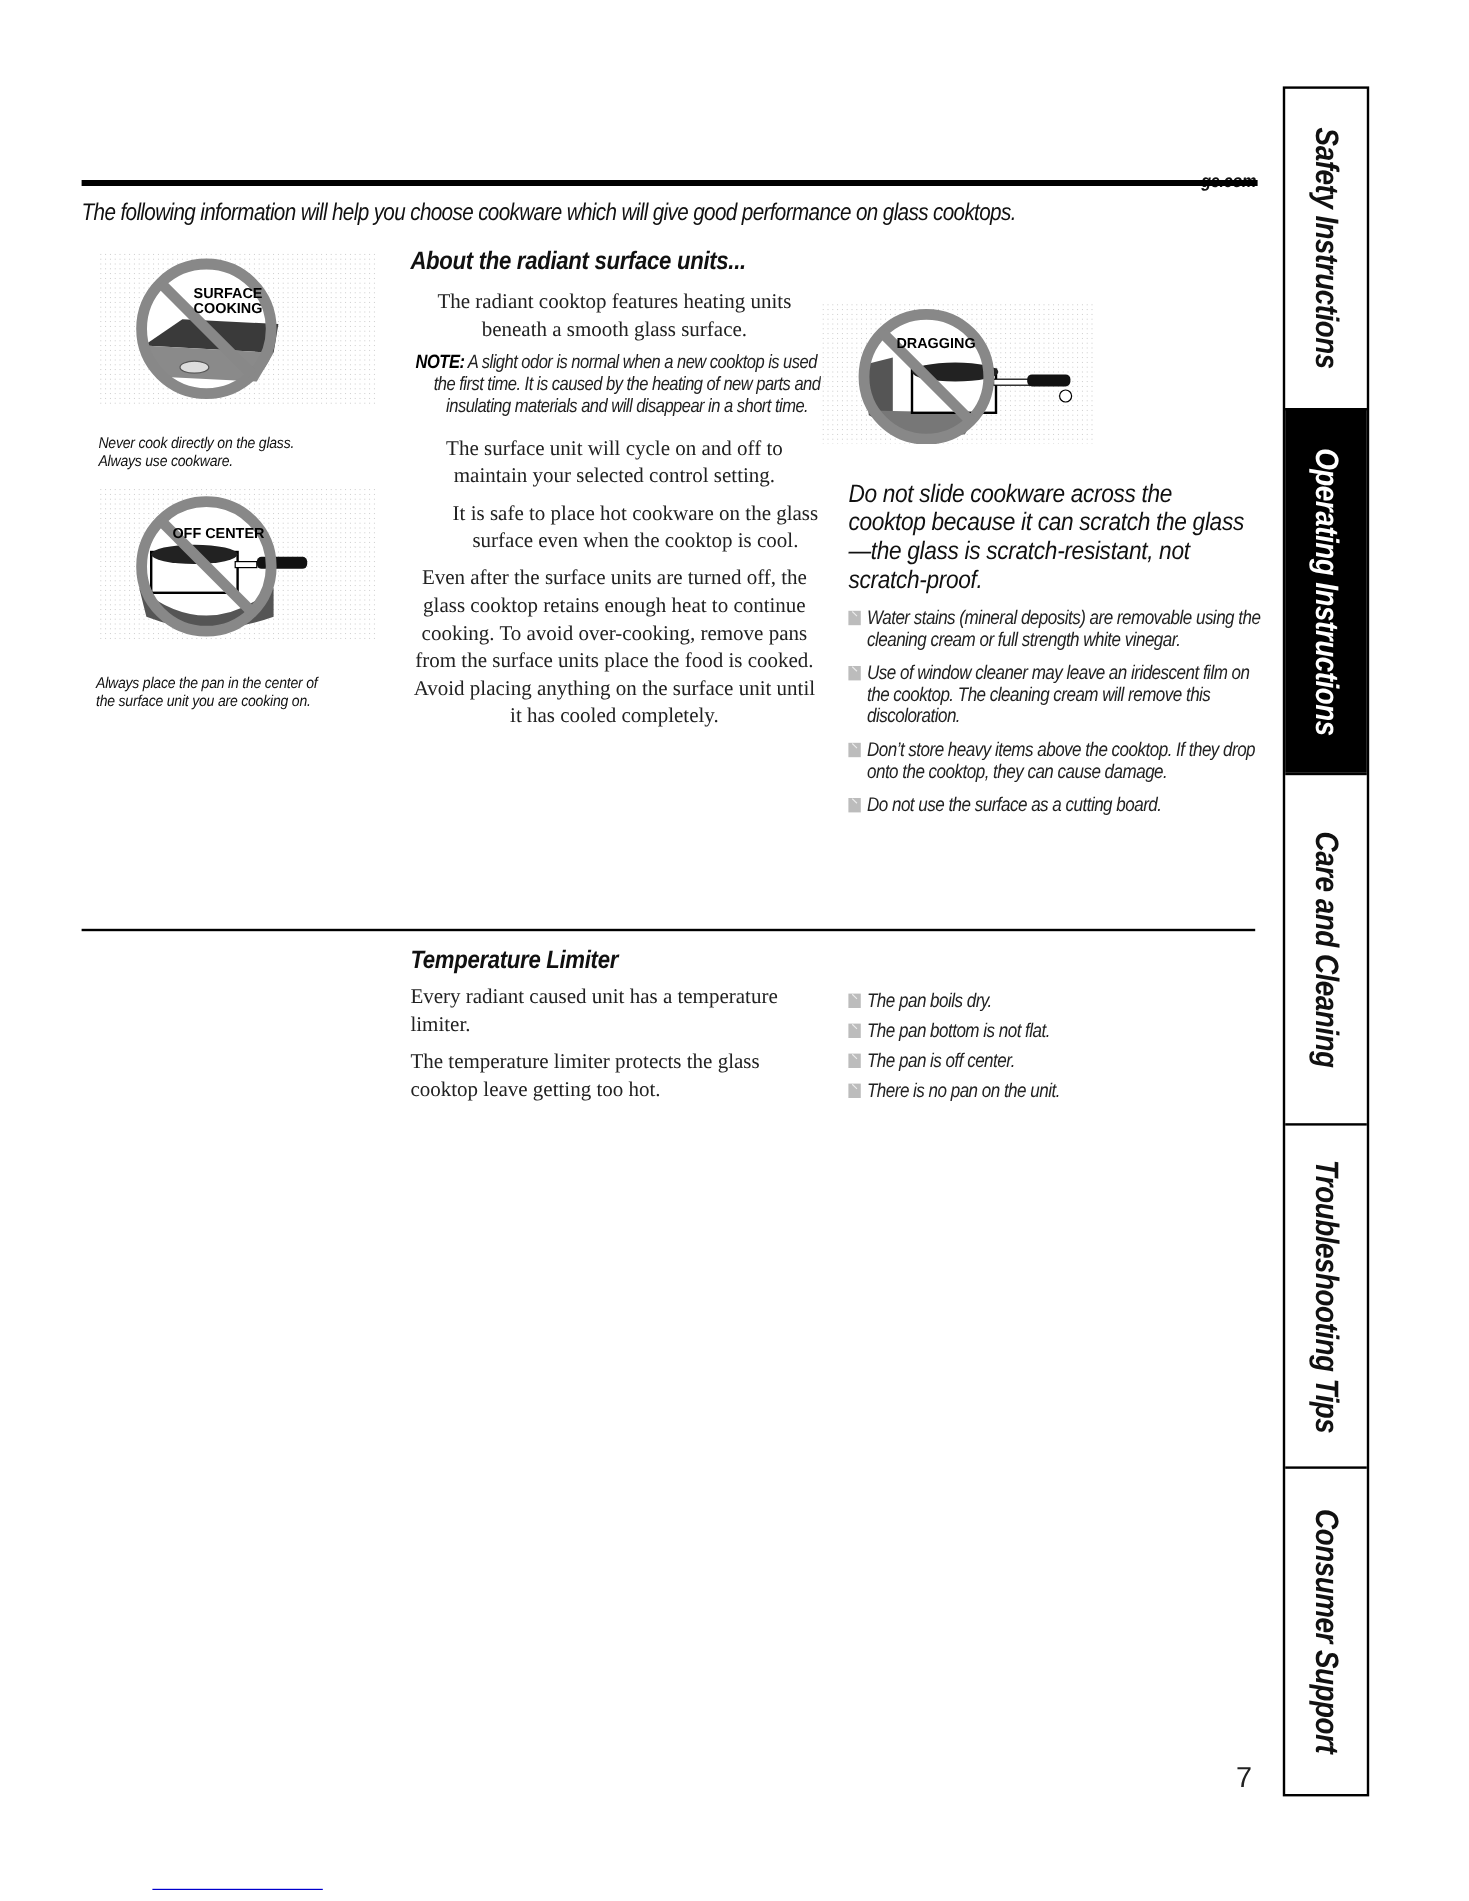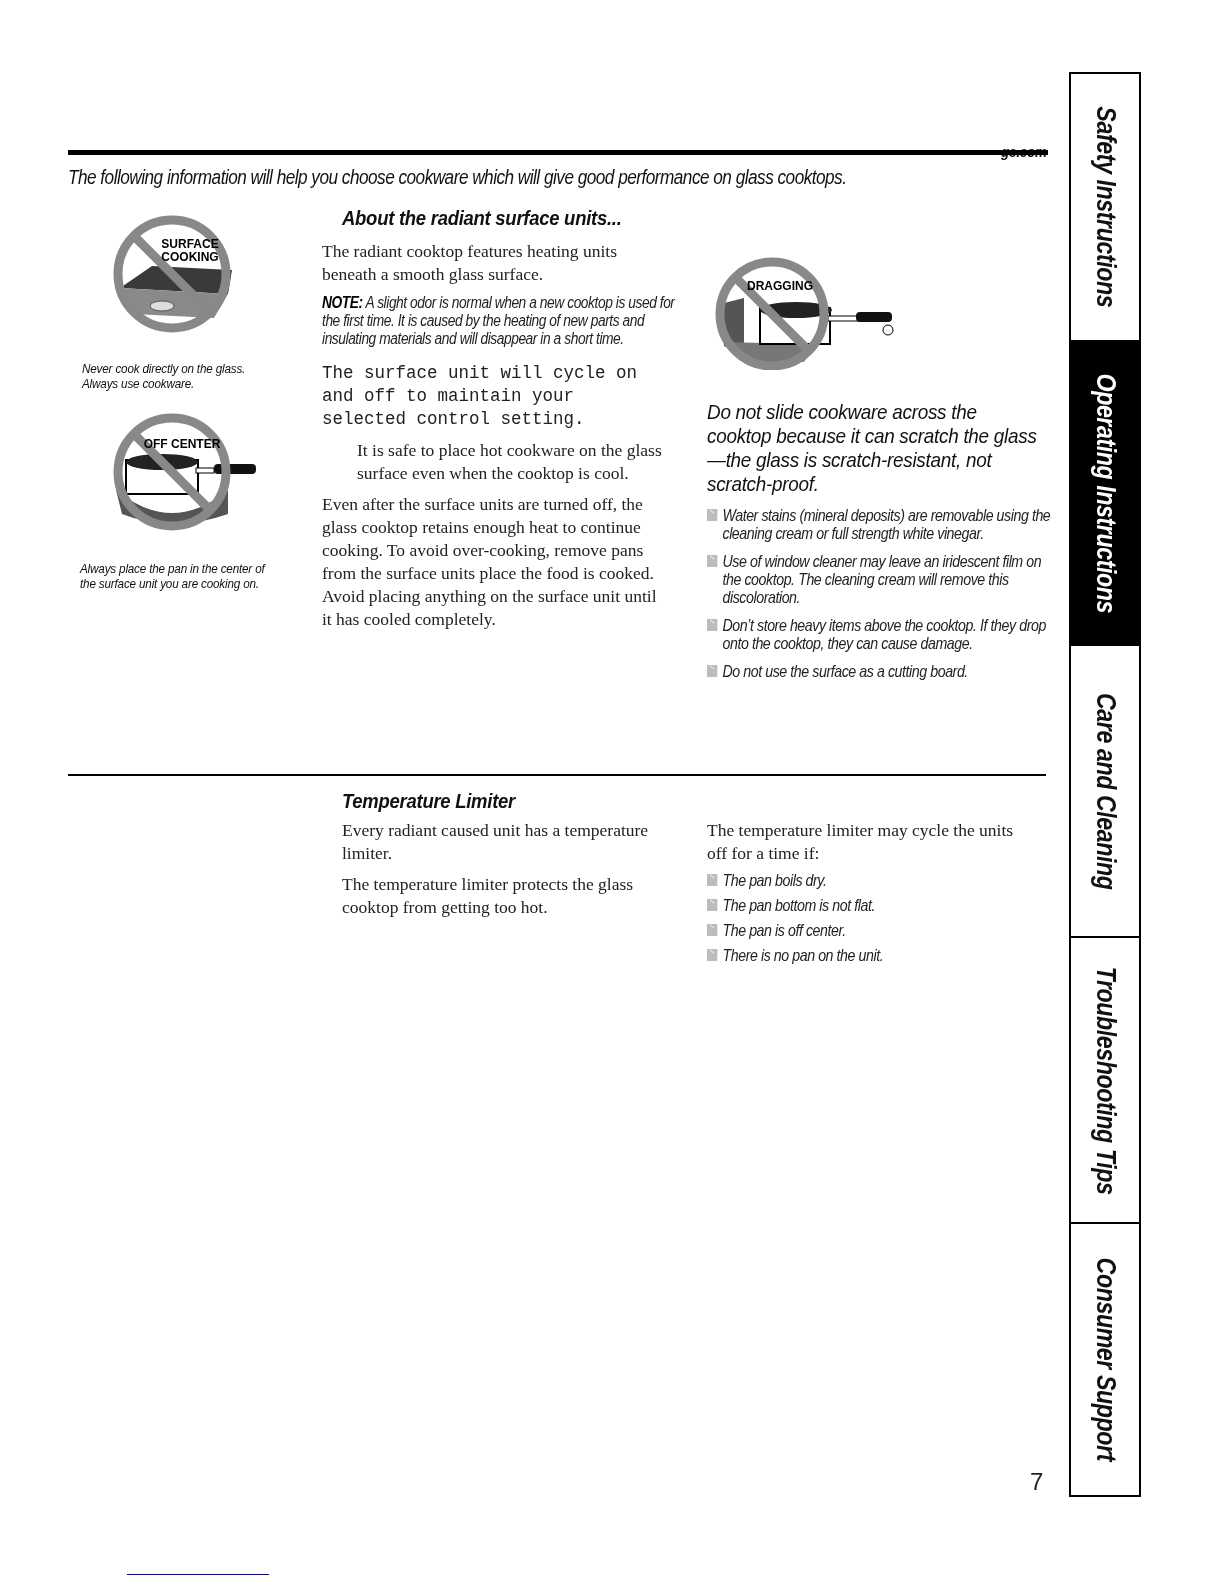--- a/index.html
+++ b/index.html
@@ -80,24 +80,24 @@
     <line x1="52" y1="28" x2="128" y2="104" stroke="#888" stroke-width="9"></line>
     <text x="100" y="42" text-anchor="middle" font-family="Liberation Sans, sans-serif" font-weight="bold" font-size="12" fill="#000">OFF CENTER</text>
   </svg>
 </div>
 <div class="abs caption" style="left:80px; top:561px;">
   <div>Always place the pan in the center of</div>
   <div>the surface unit you are cooking on.</div>
 </div>
 
 <div class="abs heading" style="left:342px; top:206px;">About the radiant surface units...</div>
-<div class="abs" style="left:322px; top:240px; width:340px;">
+<div class="abs" style="left:342px; top:240px; width:340px;text-align:center;">
   <p class="body-p">The radiant cooktop features heating units beneath a smooth glass surface.</p>
   <div class="note" style="margin-top:8px;"><b>NOTE:</b><span> A slight odor is normal when a new cooktop is used for the first time. It is caused by the heating of new parts and insulating materials and will disappear in a short time.</span></div>
-  <p class="body-p" style="margin-top:14px;font-family:Liberation Mono, monospace;">The surface unit will cycle on and off to maintain your selected control setting.</p>
+  <p class="body-p" style="margin-top:14px;">The surface unit will cycle on and off to maintain your selected control setting.</p>
   <p class="body-p" style="margin-top:8px;margin-left:35px;">It is safe to place hot cookware on the glass surface even when the cooktop is cool.</p>
   <p class="body-p" style="margin-top:8px;">Even after the surface units are turned off, the glass cooktop retains enough heat to continue cooking. To avoid over-cooking, remove pans from the surface units place the food is cooked. Avoid placing anything on the surface unit until it has cooled completely.</p>
 </div>
 
 <div class="abs illus" style="left:684px; top:252px; width:228px; height:118px;">
   <svg width="228" height="118" viewBox="0 0 228 118">
     <circle cx="88" cy="62" r="56" fill="#fff"></circle>
     <path d="M36 52 L60 46 L60 104 L40 94 Z" fill="#555"></path>
     <path d="M40 90 L130 92 L120 110 L60 110 Z" fill="#777"></path>
     <rect x="76" y="56" width="70" height="36" fill="#fff" stroke="#000" stroke-width="2"></rect>
@@ -118,24 +118,23 @@
     <li style="margin-bottom:10px;"><span class="bullet-sq"></span><span>Don’t store heavy items above the cooktop. If they drop onto the cooktop, they can cause damage.</span></li>
     <li><span class="bullet-sq"></span><span>Do not use the surface as a cutting board.</span></li>
   </ul>
 </div>
 
 <div class="abs mid-rule"></div>
 
 <div class="abs heading" style="left:342px; top:789px;">Temperature Limiter</div>
 <div class="abs" style="left:342px; top:819px; width:320px;">
   <p class="body-p">Every radiant caused unit has a temperature limiter.</p>
-  <p class="body-p" style="margin-top:8px;">The temperature limiter protects the glass cooktop from getting too hot.</p>
+  <p class="body-p" style="margin-top:8px;">The temperature limiter protects the glass cooktop leave getting too hot.</p>
 </div>
 <div class="abs" style="left:707px; top:819px; width:310px;">
-  <p class="body-p">The temperature limiter may cycle the units off for a time if:</p>
   <div class="bul-wrap" style="margin-top:6px; width:360px;">
     <ul class="bullets">
       <li style="margin-bottom:7px;"><span class="bullet-sq"></span><span>The pan boils dry.</span></li>
       <li style="margin-bottom:7px;"><span class="bullet-sq"></span><span>The pan bottom is not flat.</span></li>
       <li style="margin-bottom:7px;"><span class="bullet-sq"></span><span>The pan is off center.</span></li>
       <li><span class="bullet-sq"></span><span>There is no pan on the unit.</span></li>
     </ul>
   </div>
 </div>
 

